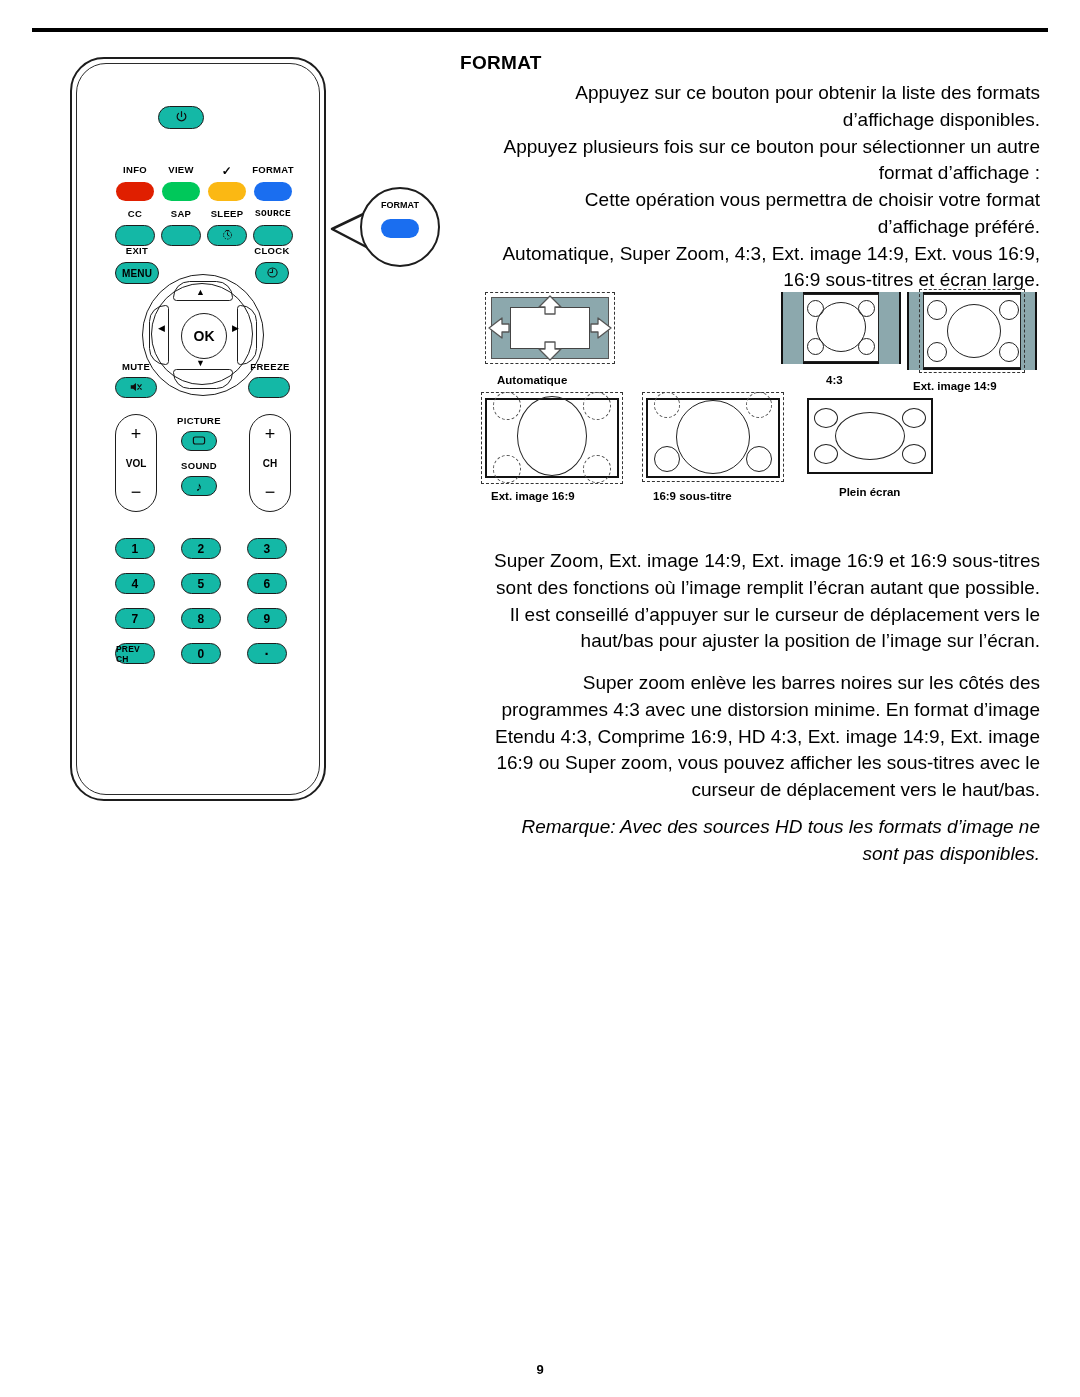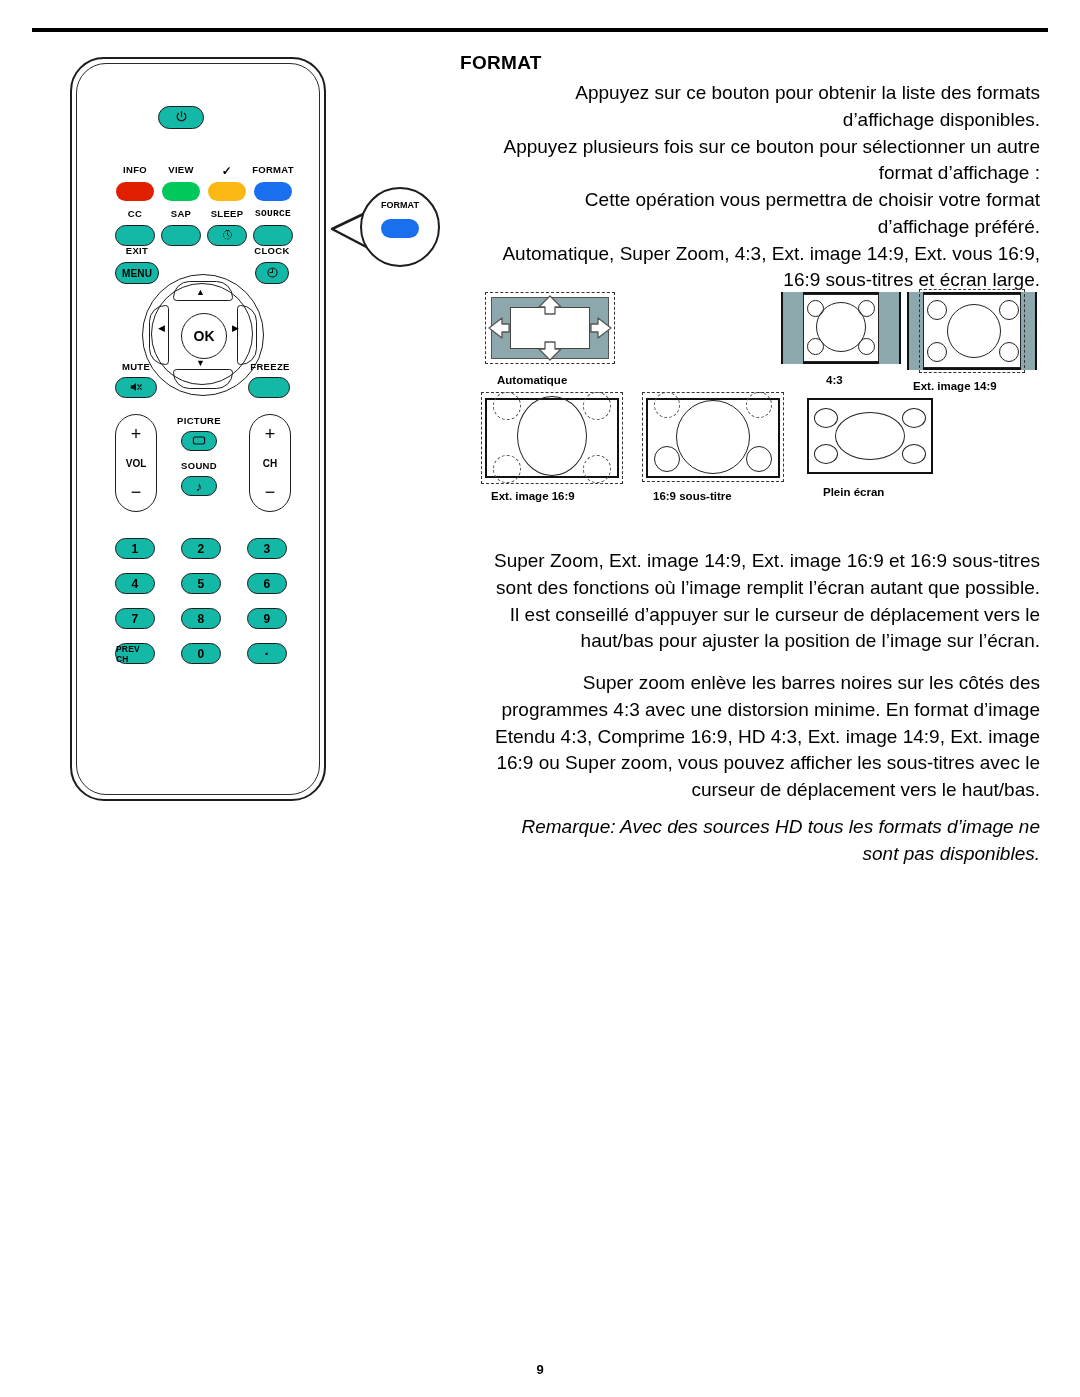--- a/index.html
+++ b/index.html
@@ -392,21 +392,21 @@
 
       <div class="tcell" style="left:322px;">
         <div class="scr" style="width:126px;height:76px;">
           <div class="frame"></div>
           <div class="circ" style="left:28px;top:14px;width:70px;height:48px;"></div>
           <div class="circ" style="left:7px;top:10px;width:24px;height:20px;"></div>
           <div class="circ" style="left:95px;top:10px;width:24px;height:20px;"></div>
           <div class="circ" style="left:7px;top:46px;width:24px;height:20px;"></div>
           <div class="circ" style="left:95px;top:46px;width:24px;height:20px;"></div>
         </div>
-        <div class="tlabel" style="left:16px;top:88px;">Plein écran</div>
+        <div class="tlabel" style="left:32px;top:88px;">Plein écran</div>
       </div>
     </div>
   </div>
 
   <div class="content" style="top:548px;">
     <p class="para">Super Zoom, Ext. image 14:9, Ext. image 16:9 et 16:9 sous-titres sont des fonctions où l’image remplit l’écran autant que possible. Il est conseillé d’appuyer sur le curseur de déplacement vers le haut/bas pour ajuster la position de l’image sur l’écran.</p>
     <p class="para gap">Super zoom enlève les barres noires sur les côtés des programmes 4:3 avec une distorsion minime. En format d’image Etendu 4:3, Comprime 16:9, HD 4:3, Ext. image 14:9, Ext. image 16:9 ou Super zoom, vous pouvez afficher les sous-titres avec le curseur de déplacement vers le haut/bas.</p>
     <p class="para note">Remarque: Avec des sources HD tous les formats d’image ne sont pas disponibles.</p>
   </div>
 

